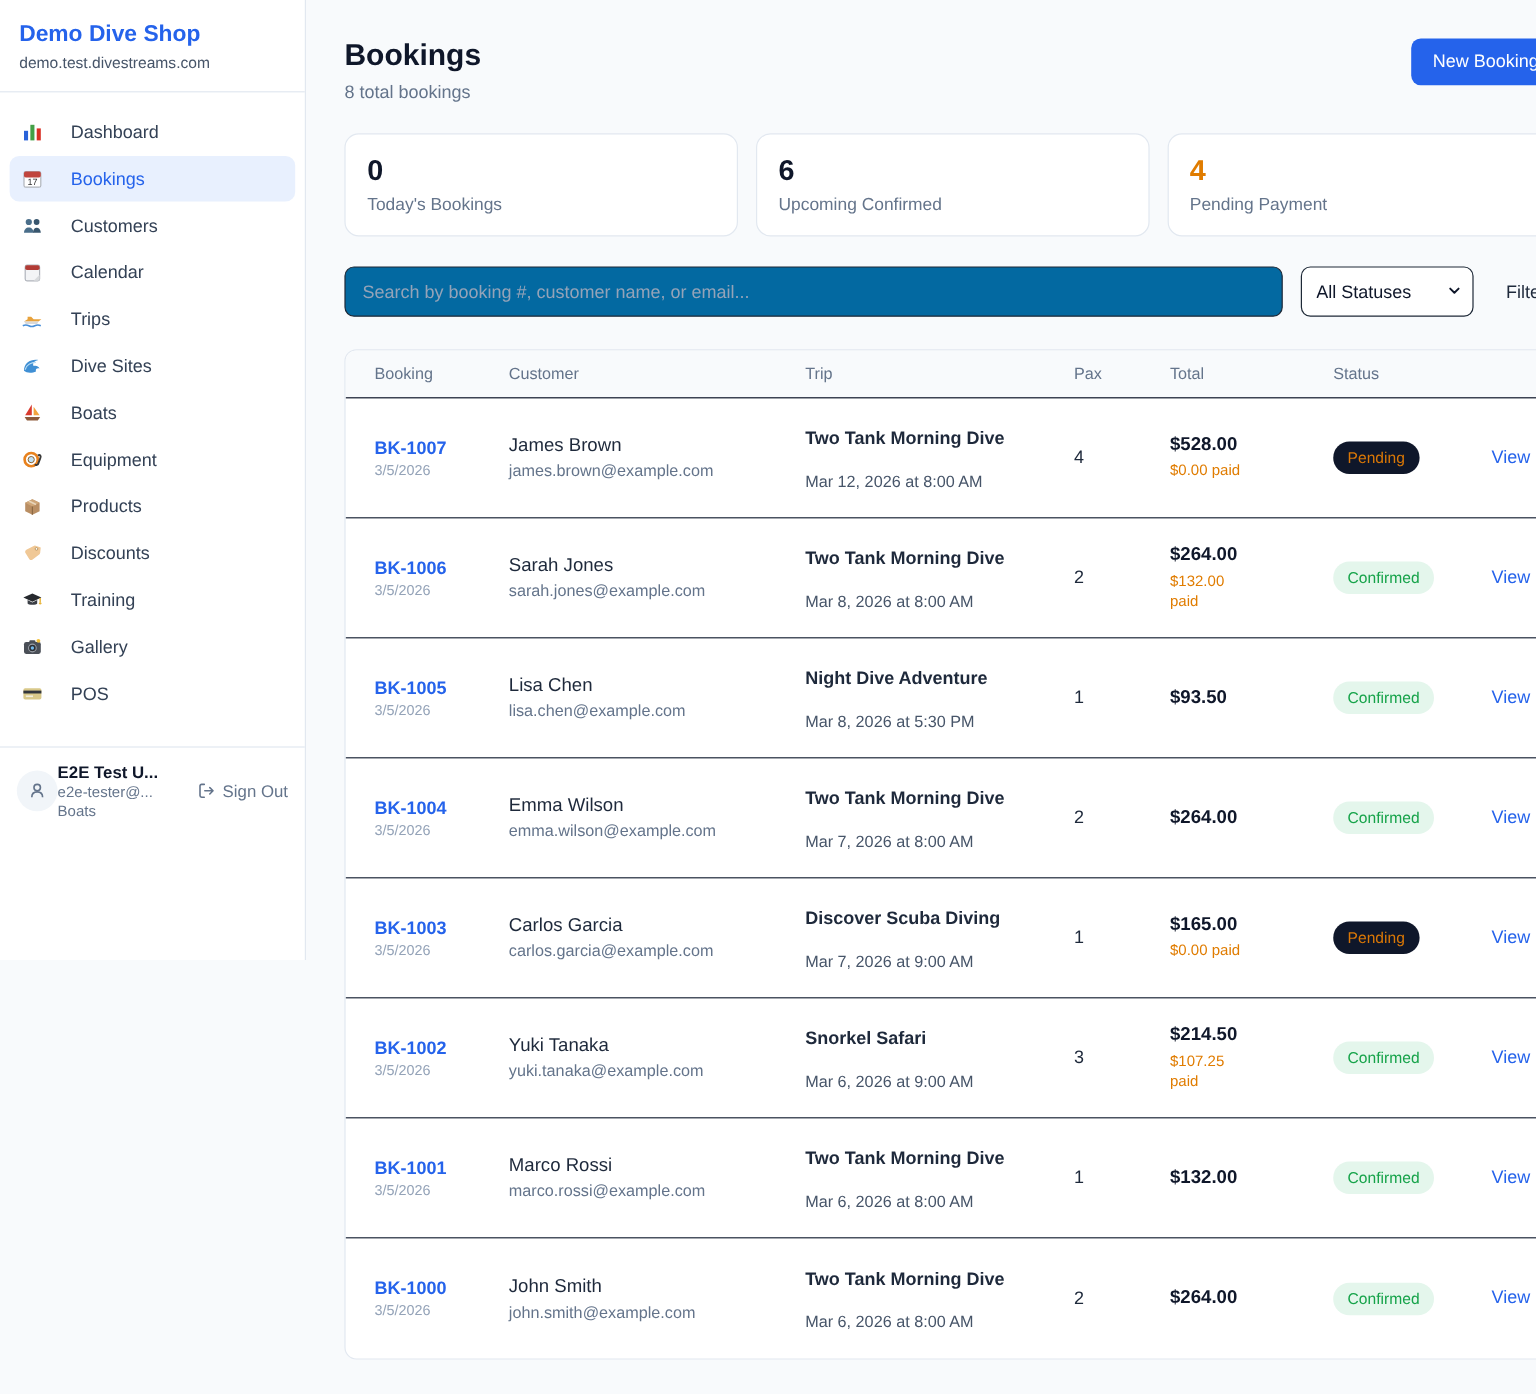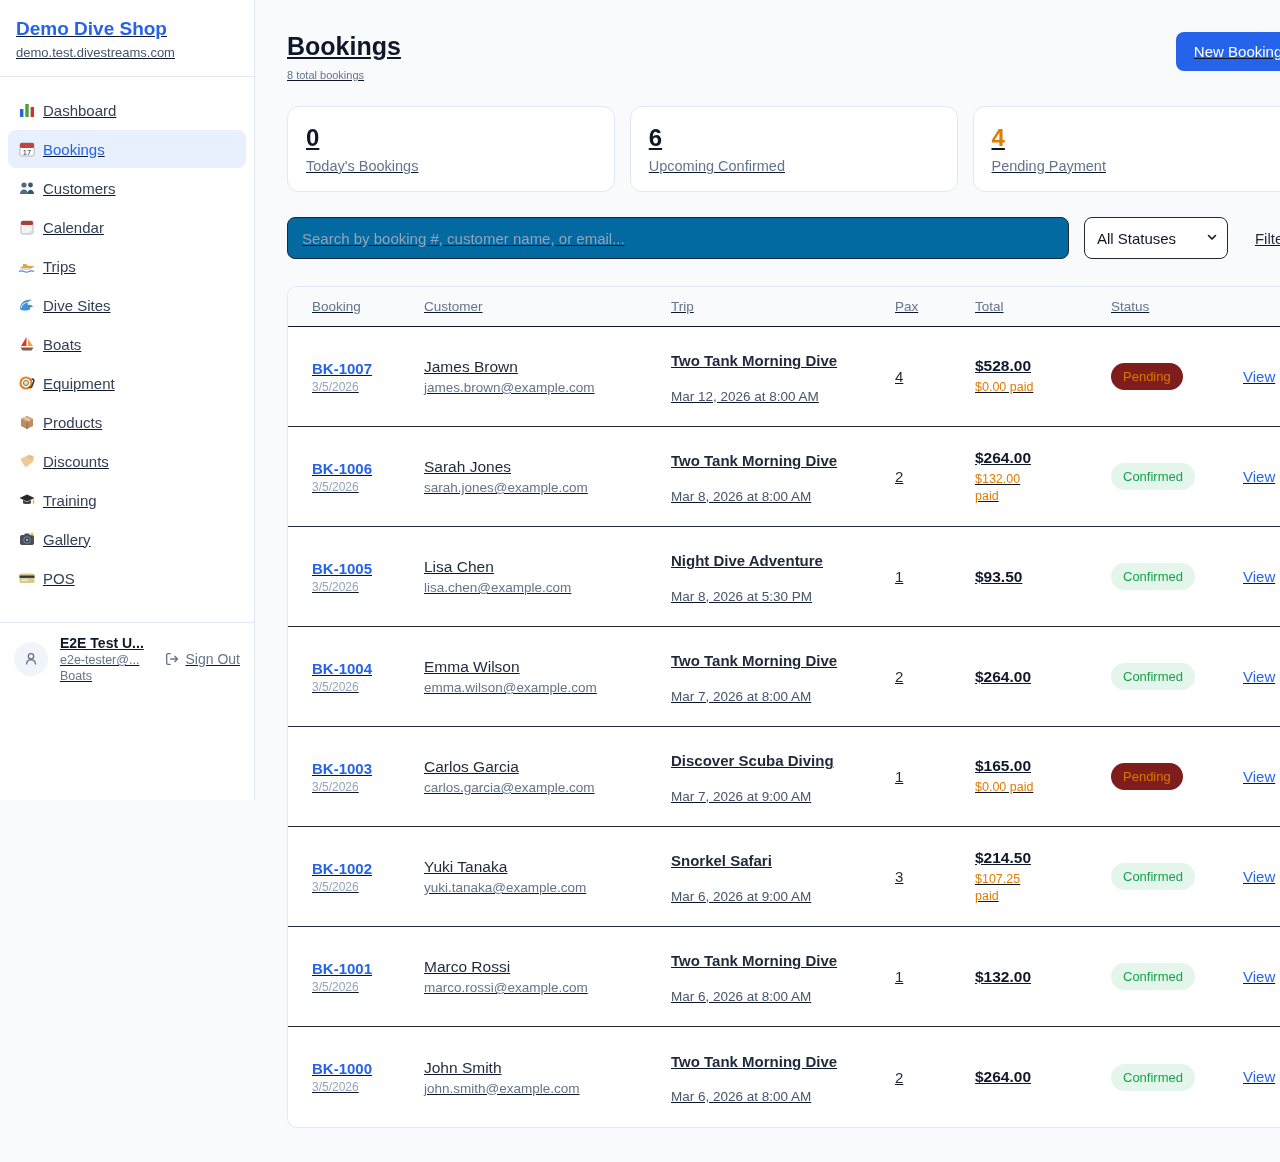--- a/index.html
+++ b/index.html
@@ -2,54 +2,54 @@
 <html><head>
 <meta charset="utf-8">
 <style>
   * { margin: 0; padding: 0; box-sizing: border-box; }
   html, body { width: 1280px; min-height: 1162px; }
   body {
     font-family: "Liberation Sans", sans-serif;
     background: #f8fafc;
     color: #0f172a;
   }
-  .layout { display: flex; align-items: flex-start; width: 1280px; text-decoration: underline; }
+  .layout { display: flex; align-items: flex-start; width: 1280px; }
 
   
   .sidebar {
     width: 255px; min-height: 800px; background: #ffffff;
     border-right: 1px solid #e2e8f0; flex-shrink: 0;
     display: flex; flex-direction: column;
   }
   .brand { padding: 18px 16px 16px; border-bottom: 1px solid #e2e8f0; }
   .brand-name { color: #2563eb; font-size: 19px; font-weight: 700; }
   .brand-domain { color: #475569; font-size: 13px; margin-top: 5px; }
   .nav { padding: 14px 8px 10px; }
   .nav-item {
-    display: flex; align-items: center; gap: 7px;
+    display: flex; align-items: center; gap: 23px;
     padding: 10px 10px; border-radius: 8px; cursor: pointer;
     font-size: 15px; color: #334155; margin-bottom: 1px;
   }
   .nav-item .nav-icon { width: 18px; height: 18px; flex-shrink: 0; display: inline-flex; }
   .nav-item.active { background: #e8f0fe; color: #2563eb; }
-  .sidebar-footer { border-top: 1px solid #e2e8f0; margin-top: 14px; padding: 12px 14px 16px; display: flex; align-items: center; gap: 12px; }
+  .sidebar-footer { border-top: 1px solid #e2e8f0; margin-top: 14px; padding: 12px 14px 16px; display: flex; align-items: center; gap: 0; }
   .avatar {
     width: 34px; height: 34px; border-radius: 50%; background: #f1f5f9;
     display: flex; align-items: center; justify-content: center; flex-shrink: 0;
   }
   .user-meta { min-width: 0; flex: 1; }
   .user-name { font-size: 14px; font-weight: 700; color: #0f172a; white-space: nowrap; }
   .user-email, .user-role { font-size: 12.5px; color: #64748b; margin-top: 2px; white-space: nowrap; }
   .signout { display: flex; align-items: center; gap: 6px; color: #64748b; font-size: 14px; cursor: pointer; flex-shrink: 0; }
 
   
   .main { flex: 1; padding: 32px 32px 30px; }
   .page-header { display: flex; justify-content: space-between; align-items: flex-start; }
   .page-title { font-size: 25px; font-weight: 700; color: #0f172a; }
-  .page-subtitle { font-size: 11px; color: #64748b; margin-top: 8px; }
+  .page-subtitle { font-size: 15px; color: #64748b; margin-top: 8px; }
   .btn-primary {
     background: #2563eb; color: #fff; border: none; border-radius: 8px;
     font-size: 15px; font-weight: 500; padding: 11px 18px; cursor: pointer;
     font-family: inherit;
   }
 
   .stats { display: grid; grid-template-columns: 1fr 1fr 1fr; gap: 15px; margin-top: 25px; }
   .stat-card {
     background: #fff; border: 1px solid #e2e8f0; border-radius: 12px;
     padding: 17px 18px; min-height: 84px;
@@ -91,21 +91,21 @@
   .cust-email { color: #64748b; font-size: 13.5px; margin-top: 4px; }
   .trip-name { color: #1e293b; font-size: 15px; font-weight: 600; line-height: 1.55; }
   .trip-time { color: #475569; font-size: 13.5px; margin-top: 16px; }
   .pax { font-size: 15px; color: #1e293b; }
   .total { font-size: 15.5px; font-weight: 700; color: #0f172a; }
   .paid { font-size: 12.5px; color: #e07c00; margin-top: 4px; max-width: 70px; line-height: 1.35; }
   .badge {
     display: inline-block; padding: 6px 12px; border-radius: 999px;
     font-size: 13px; font-weight: 500;
   }
-  .badge.pending { background: #7f1d1d; color: #d97706; }
+  .badge.pending { background: #0f172a; color: #d97706; }
   .badge.confirmed { background: #e4f6ec; color: #16a34a; }
   .view-link { color: #2563eb; font-size: 15px; cursor: pointer; }
 </style>
 </head>
 <body>
 
 <div class="layout">
 
   <aside class="sidebar">
     <div class="brand">

